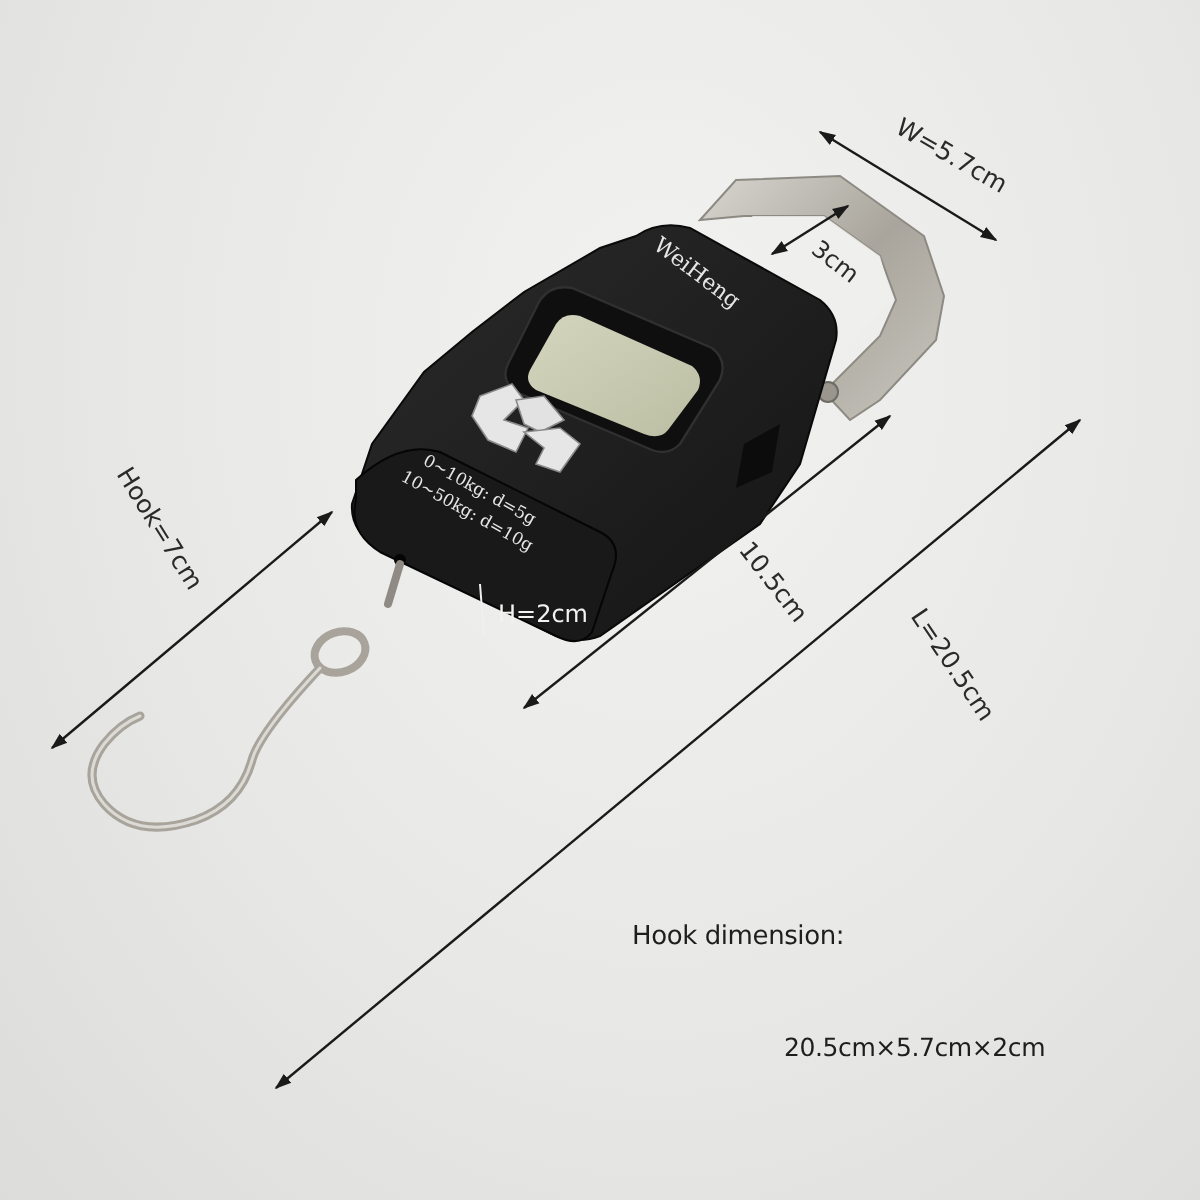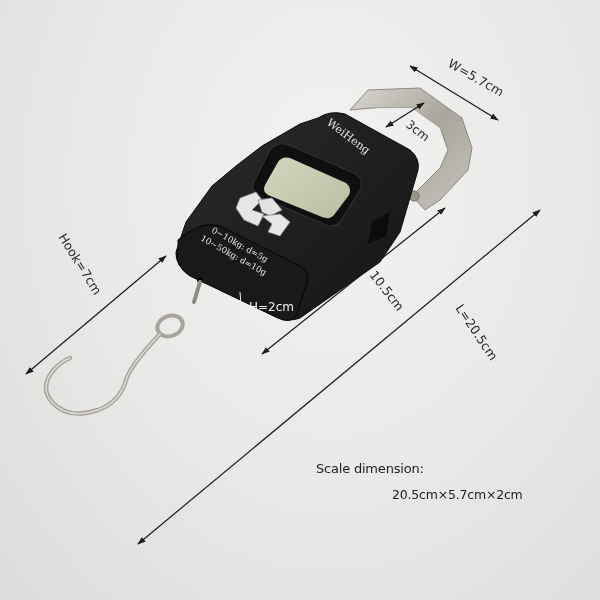--- a/index.html
+++ b/index.html
@@ -3,21 +3,21 @@
   <meta charset="utf-8">
   <style>
     html, body { margin: 0; padding: 0; }
     body { width: 600px; height: 600px; overflow: hidden; background: #e9e9e8; }
     .stage { position: relative; width: 600px; height: 600px;
       background: radial-gradient(ellipse at 55% 30%, #f2f2f1 0%, #e8e8e7 55%, #dcdcdb 100%); }
     svg { position: absolute; left: 0; top: 0; }
     .lbl { font-family: "DejaVu Sans", sans-serif; fill: #2a2a2a; }
     .caption { position: absolute; font-family: "DejaVu Sans", sans-serif; color: #1e1e1e; white-space: nowrap; }
     .cap-title { left: 316px; top: 461px; font-size: 13px; letter-spacing: -0.2px; }
-    .cap-value { left: 392px; top: 487px; font-size: 12.5px; letter-spacing: -0.2px; }
+    .cap-value { left: 392px; top: 516px; font-size: 12.5px; letter-spacing: -0.2px; }
     .brand { font-family: "DejaVu Serif", serif; fill: #e6e6e6; }
     .range { font-family: "DejaVu Serif", serif; fill: #e6e6e6; }
   </style>
 </head>
 <body>
 
 <div class="stage">
   <svg width="600" height="600" viewBox="0 0 600 600">
     <defs>
       <linearGradient id="bodyGrad" x1="0" y1="0" x2="1" y2="1">
@@ -86,15 +86,15 @@
     </g>
 
     <text class="lbl" font-size="12.5" transform="translate(447,66) rotate(30)">W=5.7cm</text>
     <text class="lbl" font-size="12" transform="translate(405,126) rotate(38)">3cm</text>
     <text class="lbl" font-size="12.5" transform="translate(58,237) rotate(58)">Hook=7cm</text>
     <text class="lbl" font-size="12" fill="#f2f2f2" style="fill:#f2f2f2" transform="translate(249,311)">H=2cm</text>
     <text class="lbl" font-size="12.5" transform="translate(369,275) rotate(52)">10.5cm</text>
     <text class="lbl" font-size="12.5" transform="translate(455,308) rotate(56)">L=20.5cm</text>
   </svg>
 
-  <div class="caption cap-title">Scale dimension:</div>
+  <div class="caption cap-title">Hook dimension:</div>
   <div class="caption cap-value">20.5cm×5.7cm×2cm</div>
 </div>
 
 </body></html>

